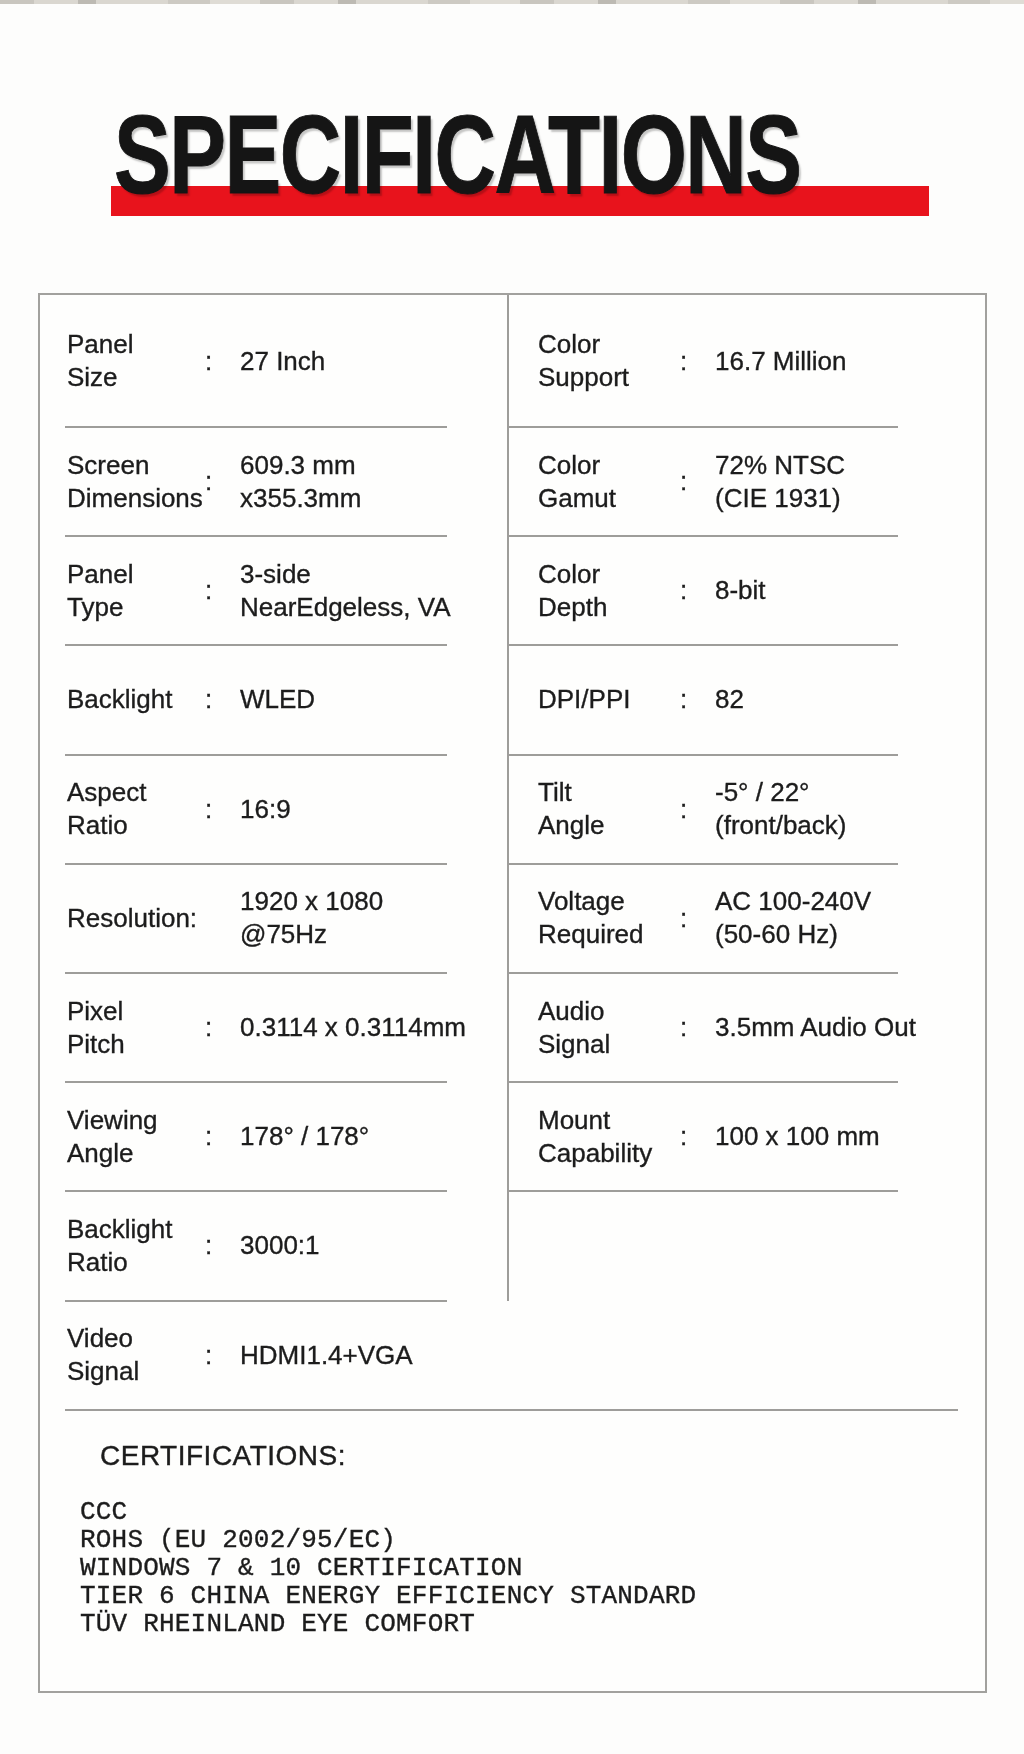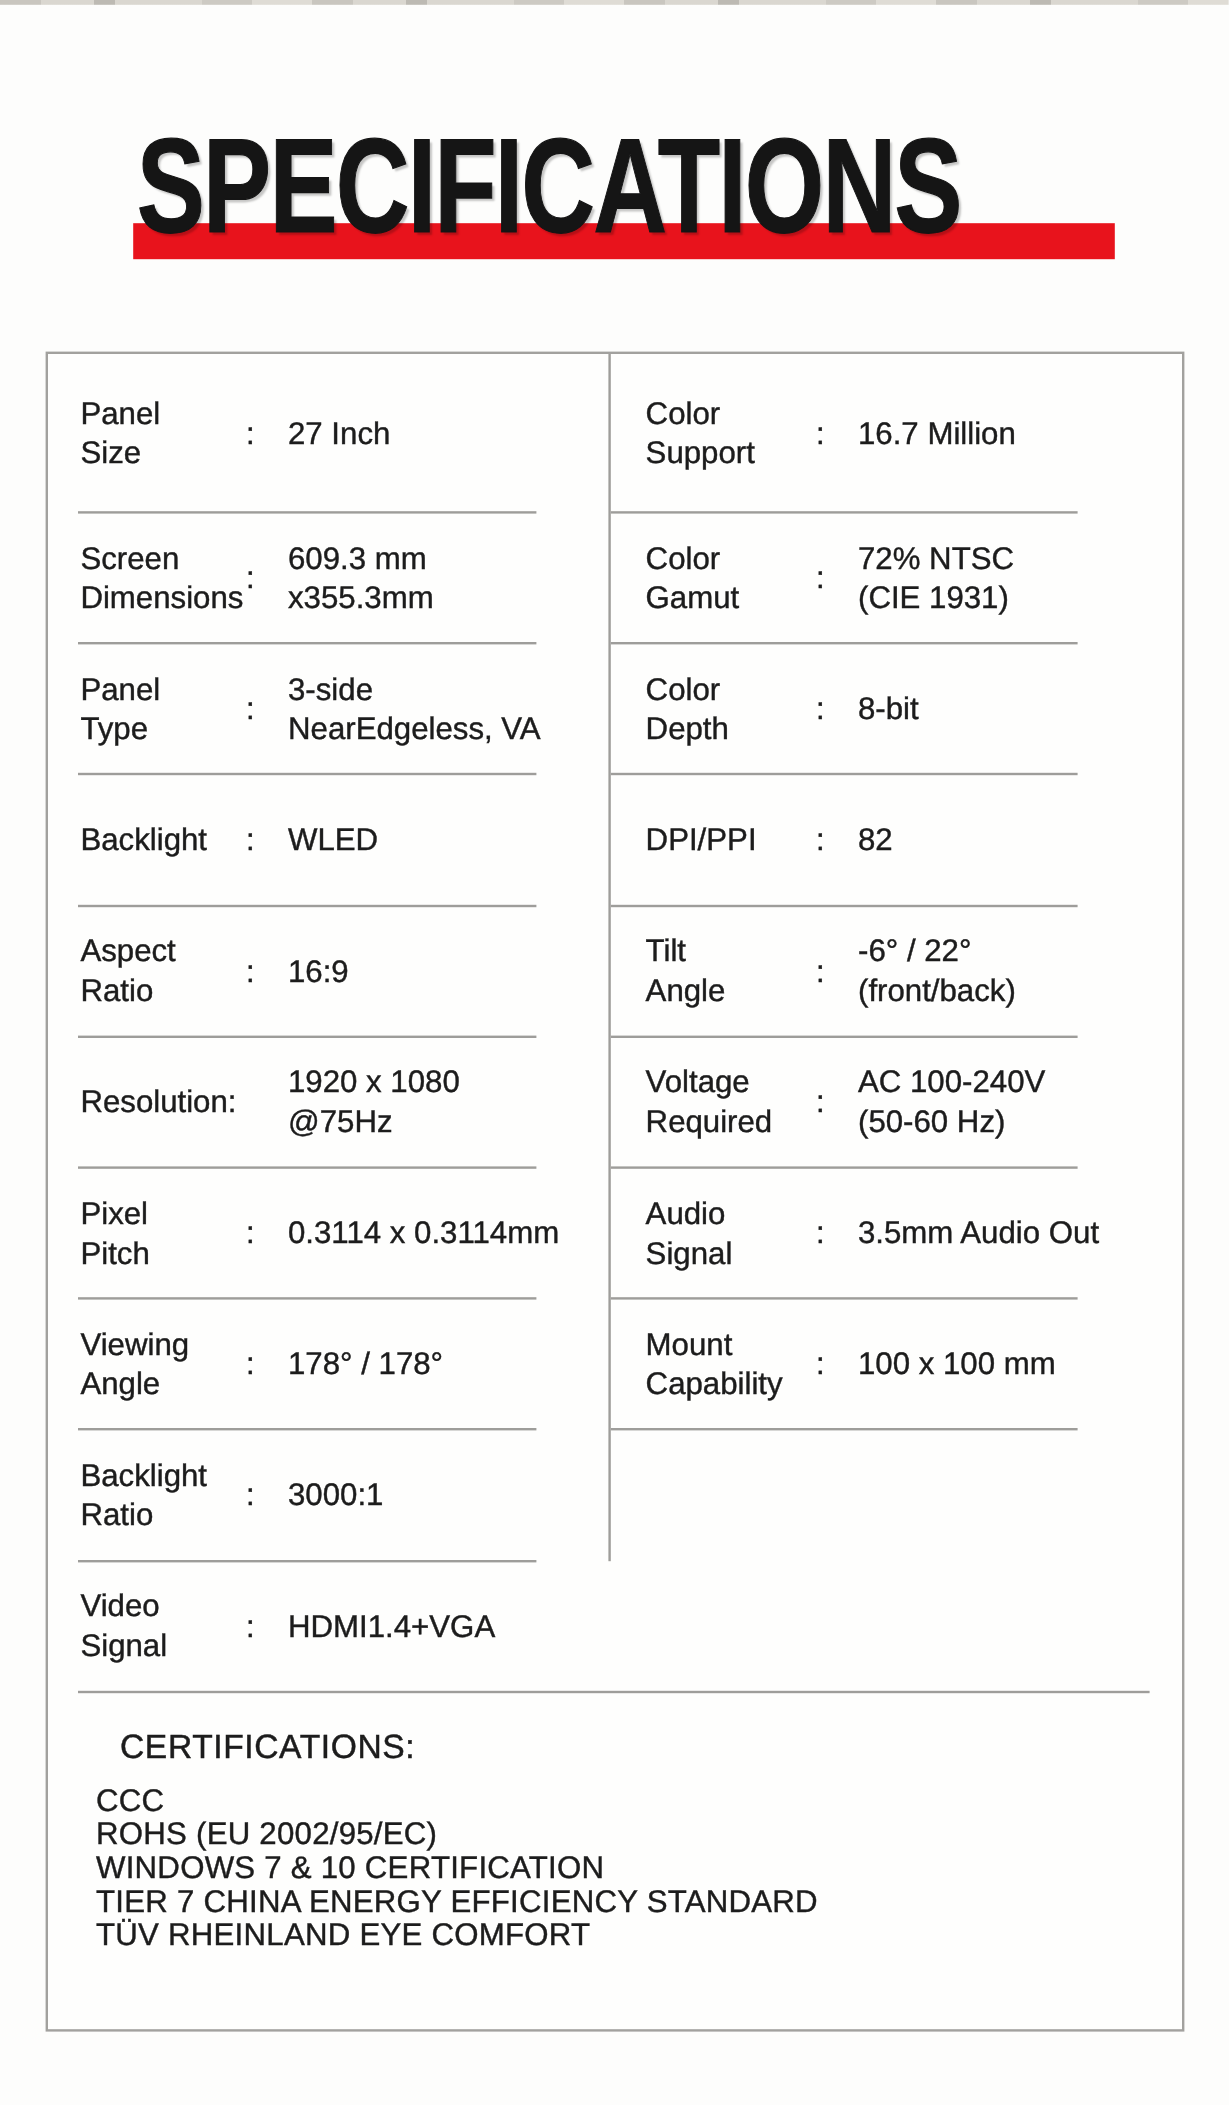--- a/index.html
+++ b/index.html
@@ -81,21 +81,21 @@
     height: 2px; background: #9e9d9a;
   }
 
   
   .certs { position: absolute; left: 40px; right: 20px; top: 1117px; }
   .certs-heading {
     margin-top: 27px; margin-left: 20px;
     font-size: 28px; line-height: 34px; letter-spacing: 0.5px;
     -webkit-text-stroke: 0.4px #1c1c1c;
   }
-  .certs-list { margin-top: 13px; }
+  .certs-list { margin-top: 25px; font-family: Liberation Mono, monospace; }
   .cert-item {
     font-size: 26px; line-height: 28px; letter-spacing: 0.2px;
     -webkit-text-stroke: 0.35px #1c1c1c;
   }
 </style>
 </head>
 <body>
 
 <div class="page">
   <div class="top-strip"></div>
@@ -206,21 +206,21 @@
   <div class="row">
     <span class="label">DPI/PPI</span>
     <span class="colon">:</span>
     <span class="value">82</span>
   </div>
 
   <div class="row">
     <span class="label">Tilt
 Angle</span>
     <span class="colon">:</span>
-    <span class="value">-6° / 22°
+    <span class="value">-5° / 22°
 (front/back)</span>
   </div>
 
   <div class="row">
     <span class="label">Voltage
 Required</span>
     <span class="colon">:</span>
     <span class="value">AC 100-240V
 (50-60 Hz)</span>
   </div>
@@ -239,18 +239,18 @@
     <span class="value">100 x 100 mm</span>
   </div>
 </div>
     <div class="full-sep"></div>
     <div class="certs">
       <div class="certs-heading">CERTIFICATIONS:</div>
       <div class="certs-list" id="certs-list">
           <div class="cert-item">CCC</div>
           <div class="cert-item">ROHS (EU 2002/95/EC)</div>
           <div class="cert-item">WINDOWS 7 &amp; 10 CERTIFICATION</div>
-          <div class="cert-item">TIER 7 CHINA ENERGY EFFICIENCY STANDARD</div>
+          <div class="cert-item">TIER 6 CHINA ENERGY EFFICIENCY STANDARD</div>
           <div class="cert-item">TÜV RHEINLAND EYE COMFORT</div>
         </div>
     </div>
   </div>
 </div>
 
 </body></html>

